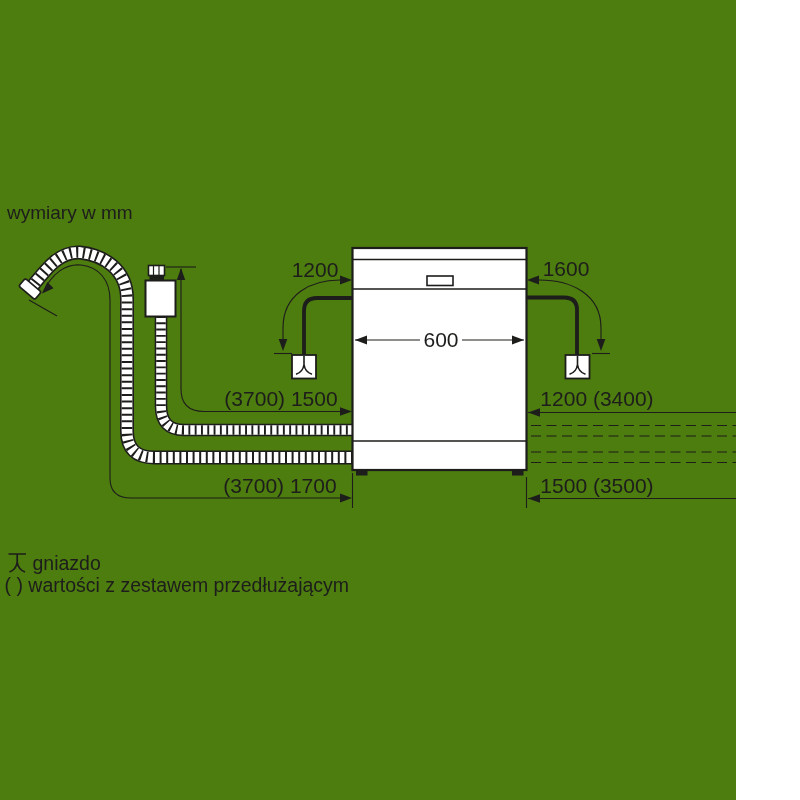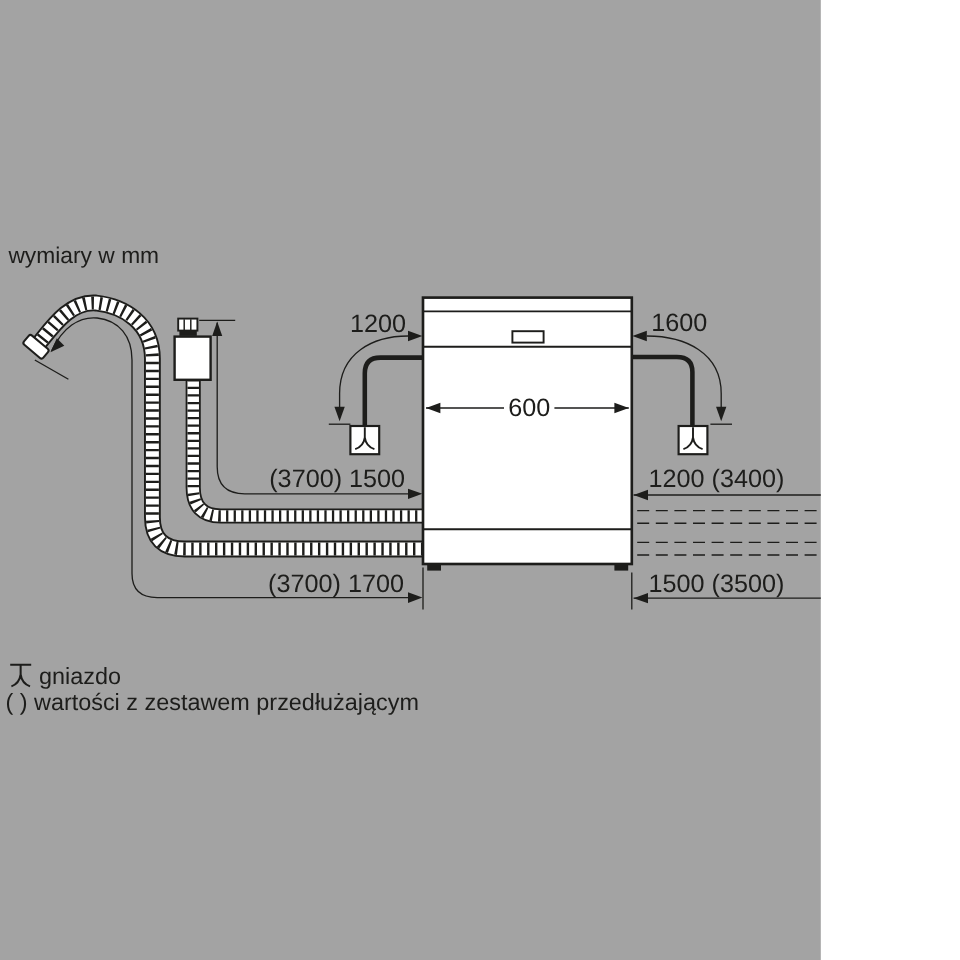--- a/index.html
+++ b/index.html
@@ -1,16 +1,16 @@
 <!DOCTYPE html>
 <html><head>
 <meta charset="utf-8">
 <style>
   html,body{margin:0;padding:0;background:#fff;}
-  #stage{position:relative;width:684px;height:800px;background:#a3a3a3;overflow:hidden;
+  #stage{position:relative;width:736px;height:800px;background:#4d7c0f;overflow:hidden;
          font-family:"Liberation Sans",sans-serif;}
   svg{position:absolute;left:0;top:0;}
   text{fill:#1d1d1b;font-family:"Liberation Sans",sans-serif;}
   .dim{font-size:21px;}
   .lbl{font-size:19.5px;}
   .title{font-size:19px;}
 </style>
 </head>
 <body>
 

